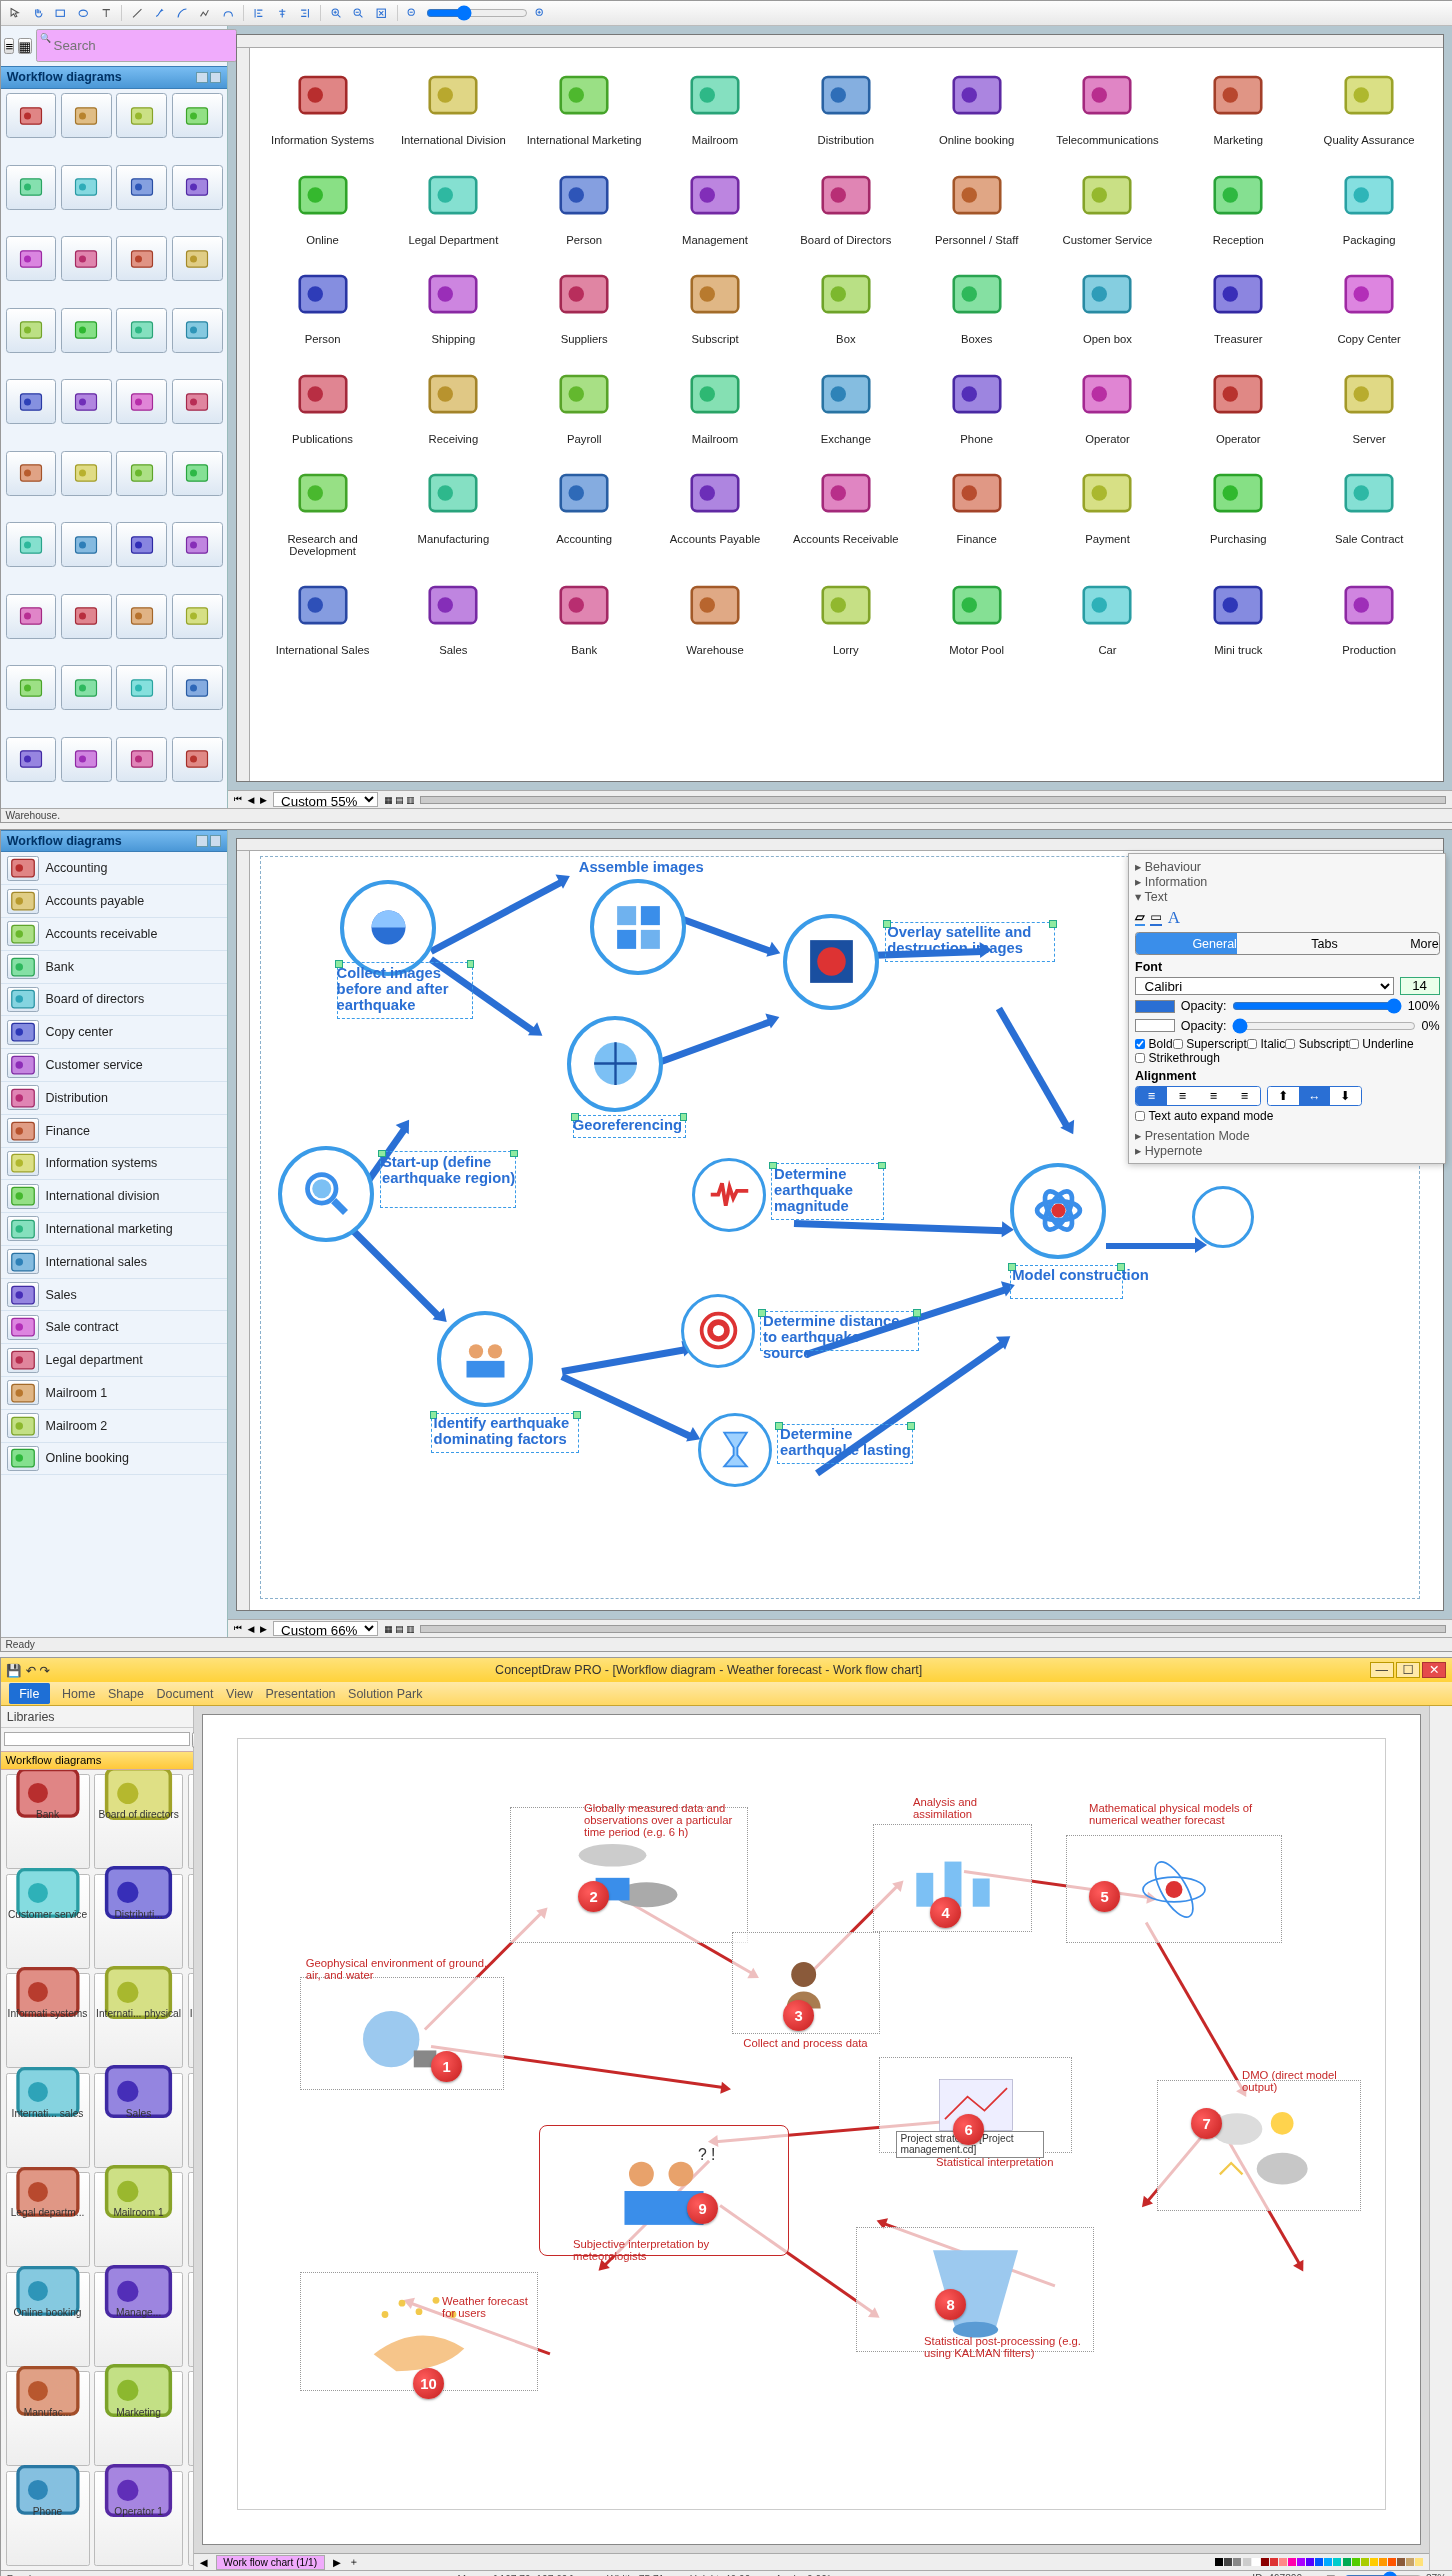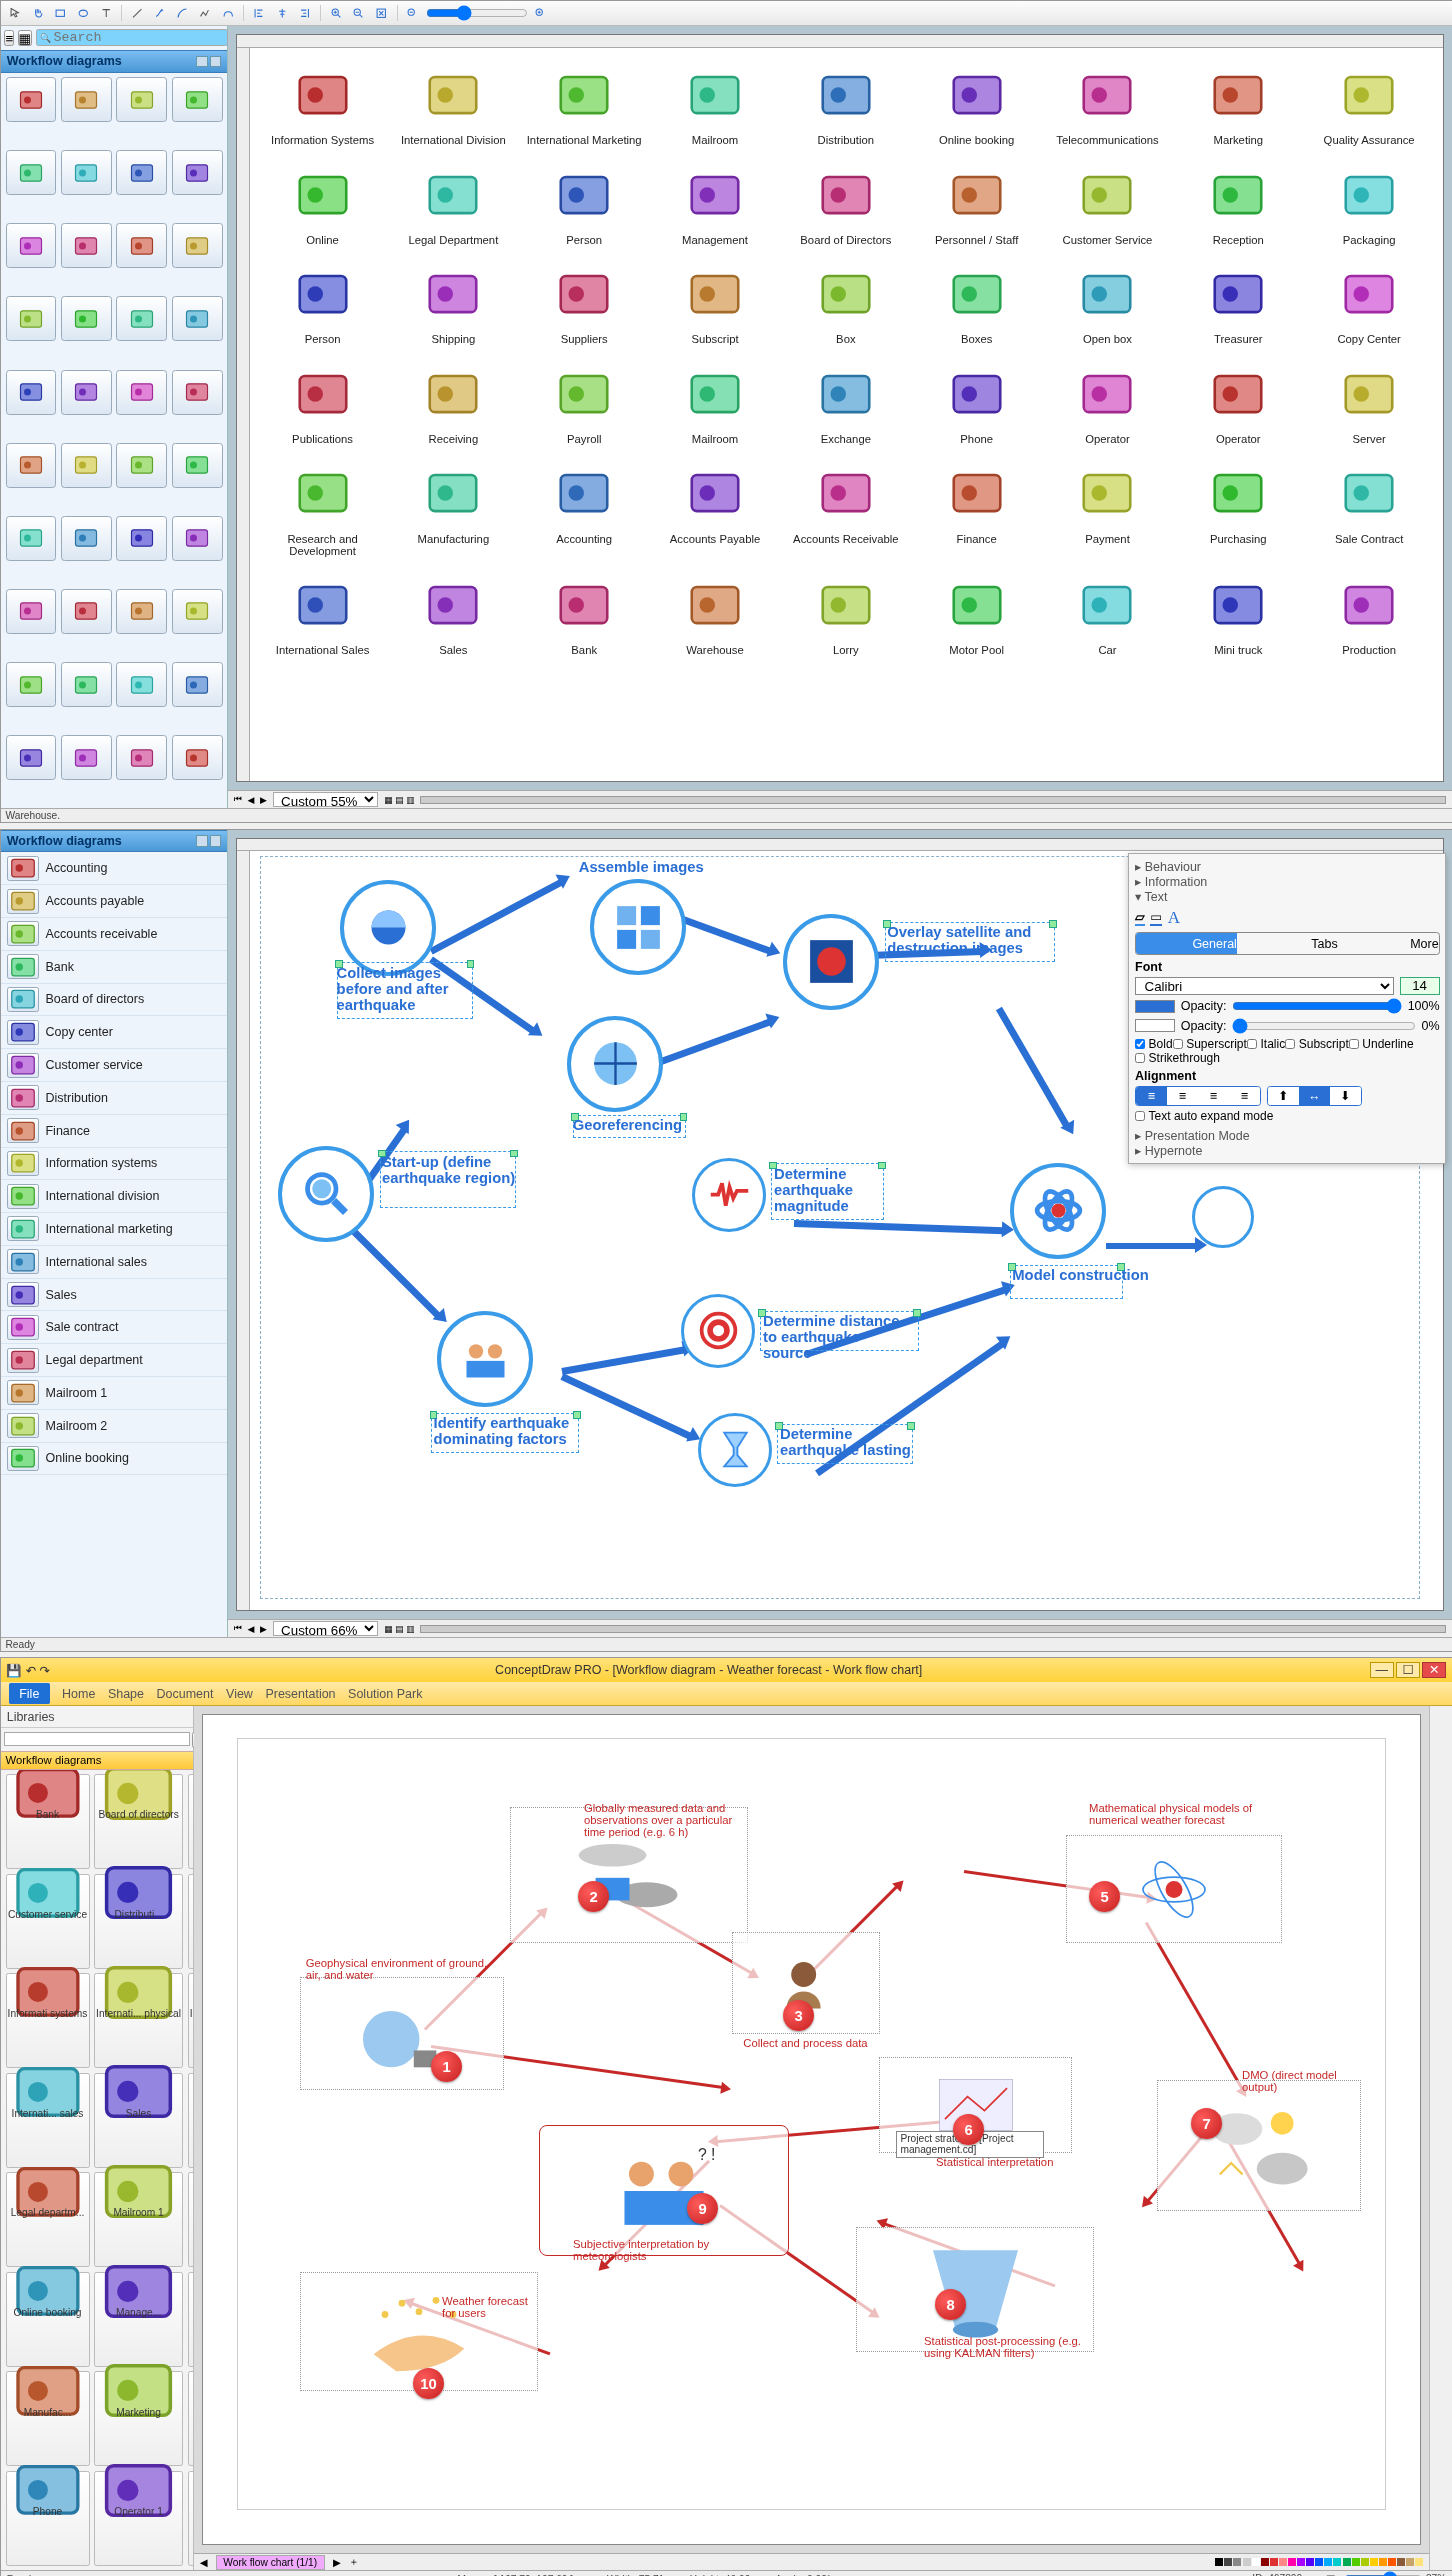--- a/index.html
+++ b/index.html
@@ -31,22 +31,22 @@
 
 .two-pane { display: flex; height: calc(100% - 25px - 13.6px); }
 .sidebar {
   width: 227px; background: #eef4fb; border-right: 0.6px solid #9bb;
   display: flex; flex-direction: column;
 }
 .search-row {
   display: flex; align-items: center; gap: 3.4px; padding: 3.4px;
 }
 .search-row input {
-  flex: 1; height: 17px; border: 0.6px solid #aaa; border-radius: 2.3px;
-  padding: 0 5.7px 0 17px; background: #7dd3fc; font-family: Liberation Mono, monospace;
+  flex: 1; height: 33px; border: 0.6px solid #aaa; border-radius: 2.3px;
+  padding: 0 5.7px 0 17px; background: #f0abfc;
 }
 .small-icon-btn {
   width: 16px; height: 16px; border: 0.6px solid #999; border-radius: 2.3px;
   background: linear-gradient(#fff,#ddd); cursor: pointer;
 }
 .panel-header {
   background: linear-gradient(#79bdf2,#4a97d6); color: #003366;
   font-size: 12.5px; font-weight: bold; padding: 3.4px 5.7px;
   display: flex; justify-content: space-between; align-items: center;
   border-top: 0.6px solid #3a7db6; border-bottom: 0.6px solid #3a7db6;
@@ -1865,20 +1865,31 @@
           <div class="rnode" style="left:494px; top:193px; width:148px">
             <div class="box" style="height:102px">
                 <svg width="85" height="74" viewBox="0 0 150 130">
                   <path d="M40 110 C40 70 100 70 100 110" fill="#a97c50"></path>
                   <circle cx="70" cy="50" r="22" fill="#8a5a3a"></circle>
                 </svg>
               </div>
             <div class="num" style="left:51px; top:68px">3</div>
             <div style="position:absolute; left:11.3px; top:105px">Collect and process data</div>
           </div>
+          <div class="rnode" style="left:635px; top:62px; width:159px">
+            <div style="position:absolute; left:40px; top:-5.7px">Analysis and assimilation</div>
+            <div class="box" style="height:108px; margin-top:23px">
+                <svg width="96" height="79" viewBox="0 0 170 140">
+                  <rect x="20" y="60" width="30" height="60" fill="#7cc0f4"></rect>
+                  <rect x="70" y="40" width="30" height="80" fill="#7cc0f4"></rect>
+                  <rect x="120" y="70" width="30" height="50" fill="#7cc0f4"></rect>
+                </svg>
+              </div>
+            <div class="num" style="left:57px; top:96px">4</div>
+          </div>
           <div class="rnode" style="left:828px; top:68px; width:216px">
             <div style="position:absolute; left:23px; top:-5.7px; width:193px">Mathematical physical models of numerical weather forecast</div>
             <div class="box" style="height:108px; margin-top:28px">
                 <svg width="96" height="79" viewBox="0 0 170 140">
                   <circle cx="85" cy="70" r="15" fill="#d33"></circle>
                   <ellipse cx="85" cy="70" rx="55" ry="22" fill="none" stroke="#3a8eea" stroke-width="3"></ellipse>
                   <ellipse cx="85" cy="70" rx="55" ry="22" fill="none" stroke="#3a8eea" stroke-width="3" transform="rotate(60 85 70)"></ellipse>
                 </svg>
               </div>
             <div class="num" style="left:23px; top:74px">5</div>

